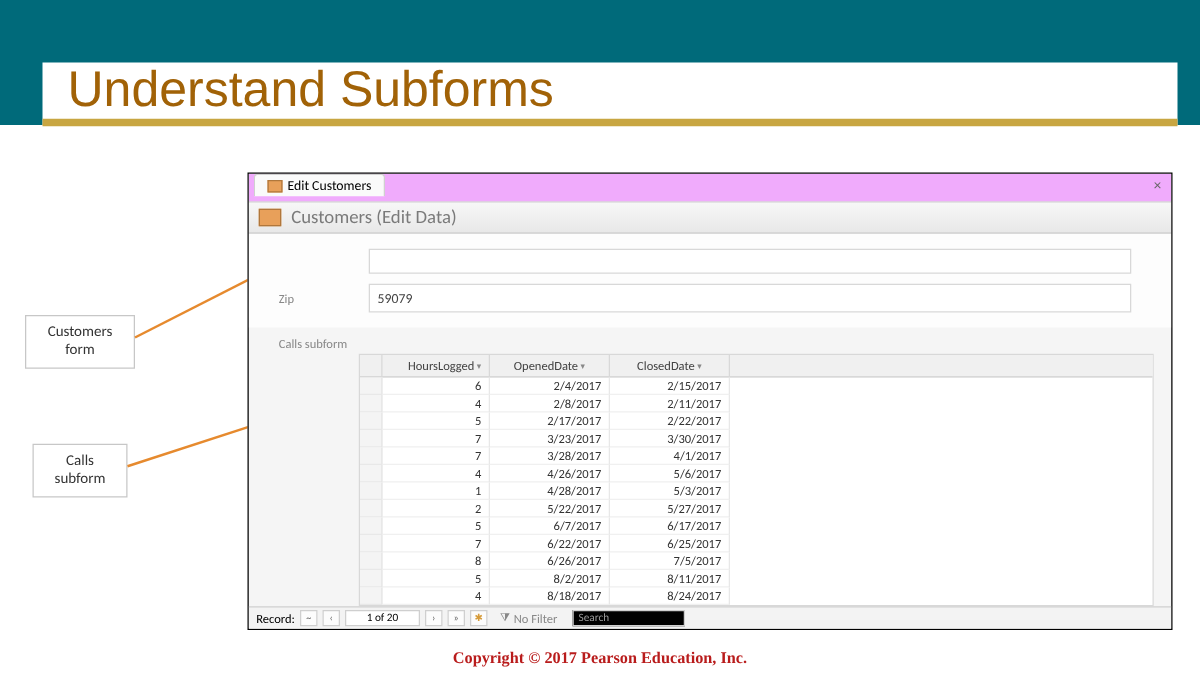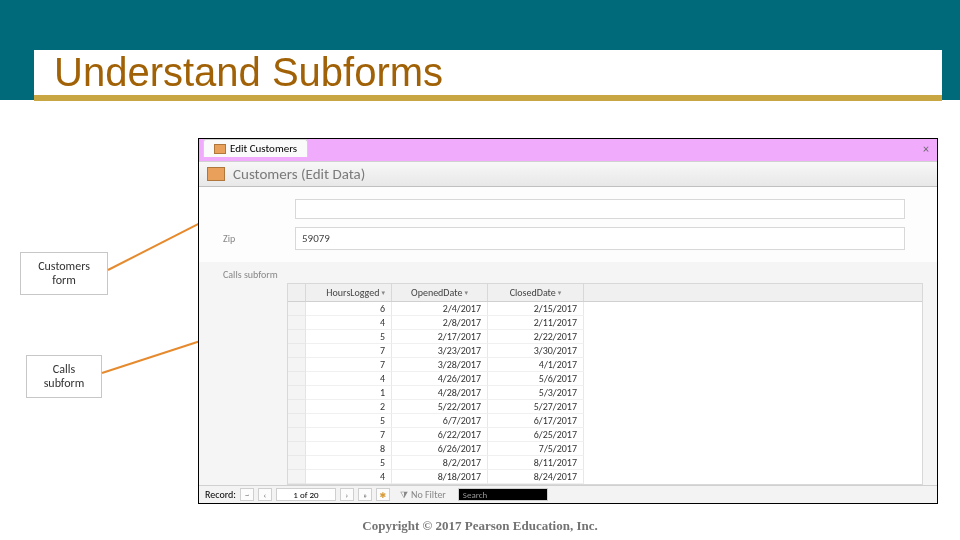--- a/index.html
+++ b/index.html
@@ -230,21 +230,21 @@
     display:flex;align-items:center;
   }
   .copyright {
     position: absolute;
     left: 0; bottom: 6px;
     width: 960px;
     text-align: center;
     font-family: "Century Schoolbook", Georgia, serif;
     font-size: 13px;
     font-weight: bold;
-    color: #737373;
+    color: #b91c1c;
   }
 </style>
 </head>
 <body>
 
 <div class="teal-header"></div>
 <div class="title-box">
   <h1>Understand Subforms</h1>
 </div>
 

